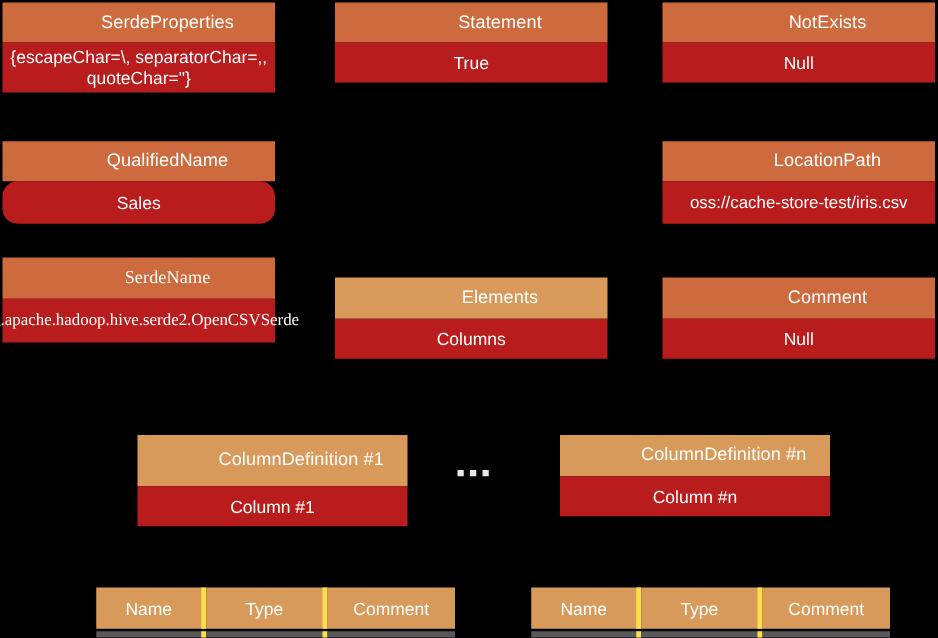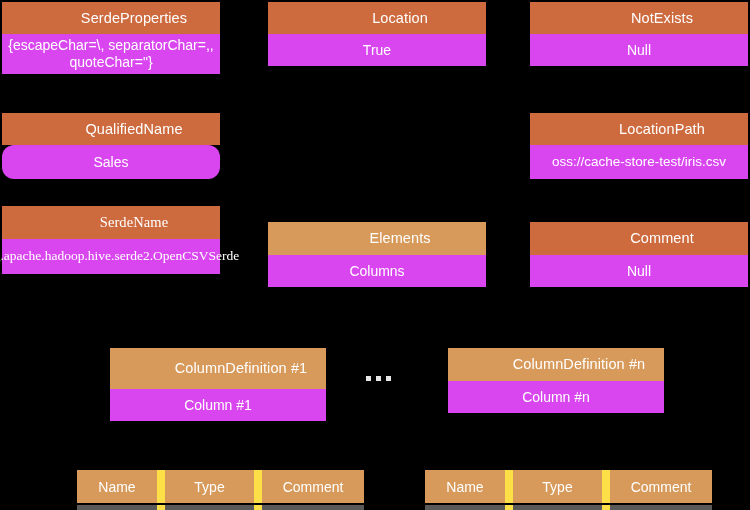--- a/index.html
+++ b/index.html
@@ -36,21 +36,21 @@
     line-height: 1.15;
     display: flex;
     align-items: center;
     justify-content: center;
     letter-spacing: 0.1px;
     padding-left: 46px;
   }
   .node .bdy {
     box-sizing: border-box;
     width: 100%;
-    background: #d946ef;
+    background: #b91c1c;
     color: #ffffff;
     text-align: center;
     font-size: 14px;
     line-height: 1.2;
     display: flex;
     align-items: center;
     justify-content: center;
     padding: 2px 4px;
   }
   .hdr-orange { background: #cd6a3e; }
@@ -83,21 +83,21 @@
     width: 100%;
   }
   .mini-table .cell {
     box-sizing: border-box;
     text-align: center;
     color: #ffffff;
     font-size: 14px;
     display: flex;
     align-items: center;
     justify-content: center;
-    border-right: 8px solid #fde047;
+    border-right: 4px solid #fde047;
   }
   .mini-table .cell:last-child { border-right: none; }
   .mini-table .head .cell {
     background: #d79a5b;
     height: 33px;
   }
   .mini-table .body .cell {
     background: #595959;
     height: 20px;
   }
@@ -107,21 +107,21 @@
 <body>
 
 <div class="canvas">
 
   <div class="node" style="left:2px; top:2px; width:218px;">
     <div class="hdr hdr-orange" style="height:32px;">SerdeProperties</div>
     <div class="bdy" style="height:40px;">{escapeChar=\, separatorChar=,, quoteChar="}</div>
   </div>
 
   <div class="node" style="left:268px; top:2px; width:218px;">
-    <div class="hdr hdr-orange" style="height:32px;">Location</div>
+    <div class="hdr hdr-orange" style="height:32px;">Statement</div>
     <div class="bdy" style="height:32px;">True</div>
   </div>
 
   <div class="node" style="left:530px; top:2px; width:218px;">
     <div class="hdr hdr-orange" style="height:32px;">NotExists</div>
     <div class="bdy" style="height:32px;">Null</div>
   </div>
 
   <div class="node" style="left:2px; top:113px; width:218px;">
     <div class="hdr hdr-orange" style="height:32px;">QualifiedName</div>

